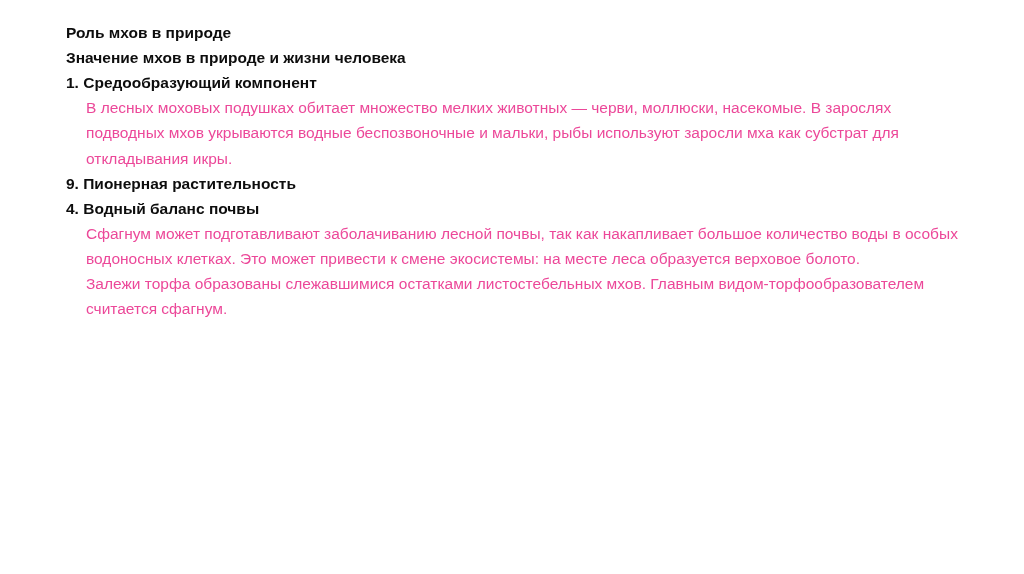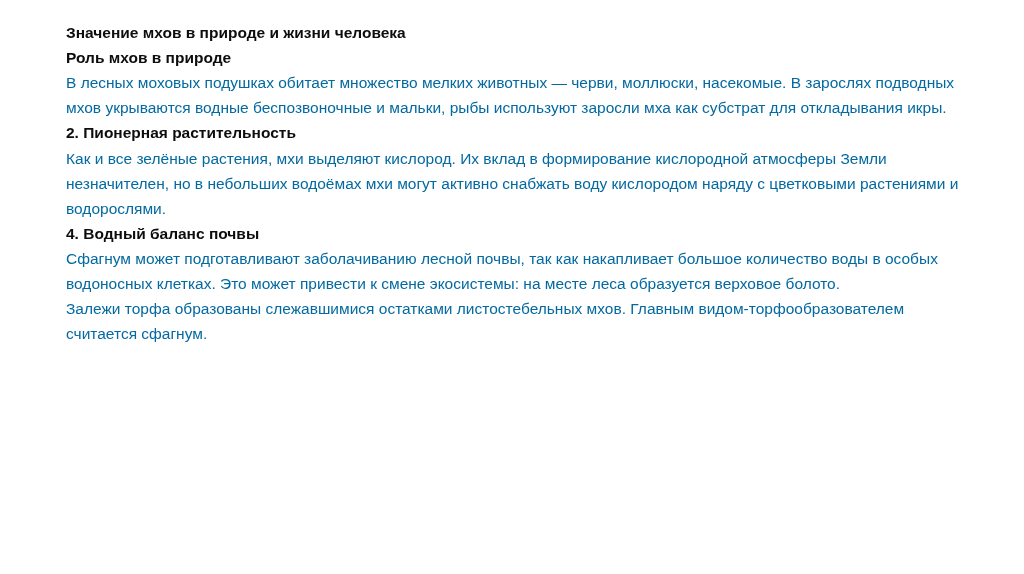--- a/index.html
+++ b/index.html
@@ -25,44 +25,45 @@
   .doc {
     font-size: 15.5px;
     line-height: 1.62;
   }
   .doc .heading {
     font-weight: bold;
     color: #0d0d0d;
   }
   .doc .para {
     font-weight: normal;
-    color: #0369a1;
+    color: #ec4899;
+    margin-left: 20px;
   }
   .block {
     margin: 0;
     padding: 0;
   }
   .line {
     white-space: pre-wrap;
   }
 </style>
 </head>
 <body>
 
 <div class="page">
   <div class="doc">
 
+    <div class="block heading line">Роль мхов в природе</div>
     <div class="block heading line">Значение мхов в природе и жизни человека</div>
-    <div class="block heading line">Роль мхов в природе</div>
 
+    <div class="block heading line">1. Средообразующий компонент</div>
     <div class="block para line">В лесных моховых подушках обитает множество мелких животных — черви, моллюски, насекомые. В зарослях подводных мхов укрываются водные беспозвоночные и мальки, рыбы используют заросли мха как субстрат для откладывания икры.</div>
 
-    <div class="block heading line">2. Пионерная растительность</div>
+    <div class="block heading line">9. Пионерная растительность</div>
 
-    <div class="block para line">Как и все зелёные растения, мхи выделяют кислород. Их вклад в формирование кислородной атмосферы Земли незначителен, но в небольших водоёмах мхи могут активно снабжать воду кислородом наряду с цветковыми растениями и водорослями.</div>
 
     <div class="block heading line">4. Водный баланс почвы</div>
     <div class="block para line">Сфагнум может подготавливают заболачиванию лесной почвы, так как накапливает большое количество воды в особых водоносных клетках. Это может привести к смене экосистемы: на месте леса образуется верховое болото.</div>
 
     <div class="block para line">Залежи торфа образованы слежавшимися остатками листостебельных мхов. Главным видом-торфообразователем считается сфагнум.</div>
 
   </div>
 </div>
 
 </body></html>

